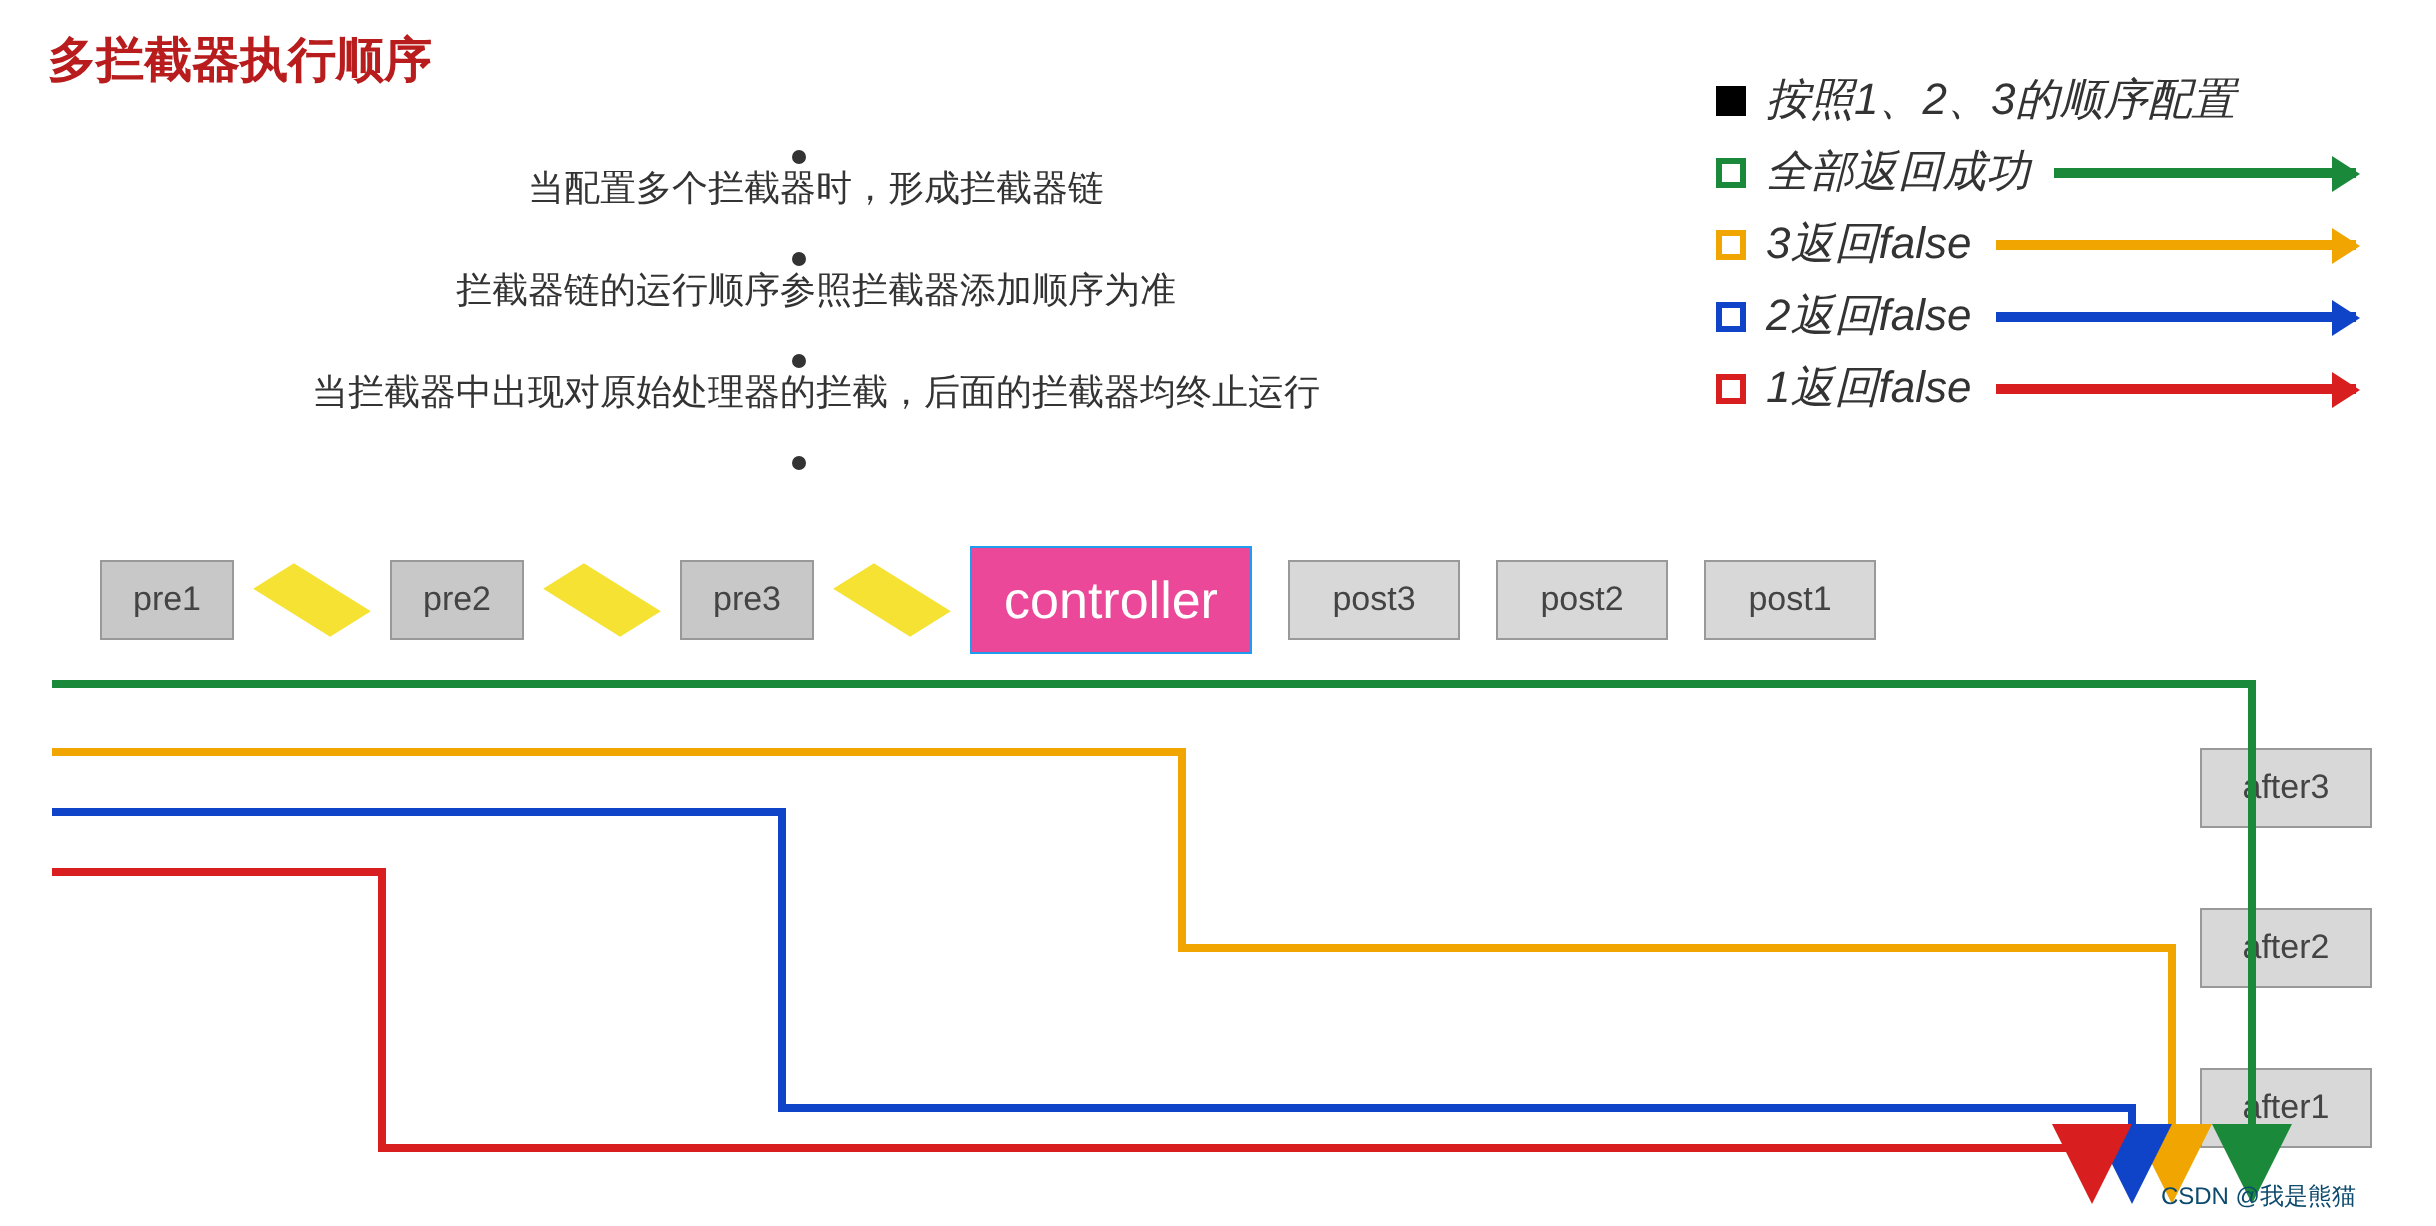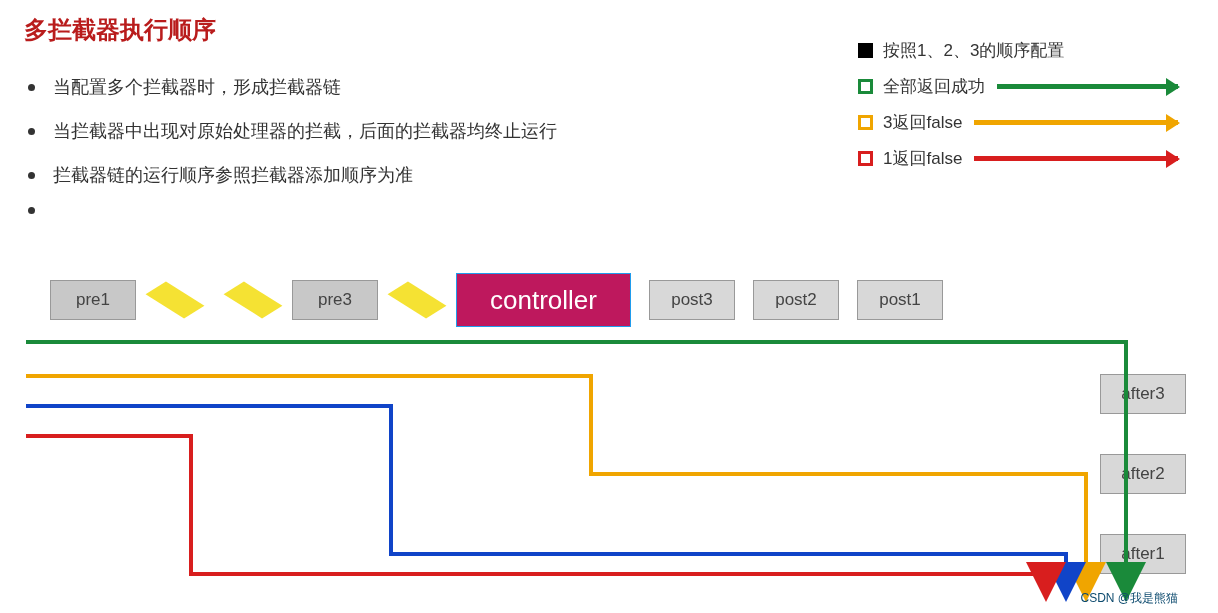--- a/index.html
+++ b/index.html
@@ -26,38 +26,40 @@
     left: 28px;
     top: 75px;
     width: 760px;
   }
   .bullet-row {
     display: flex;
     align-items: center;
     margin-bottom: 20px;
     font-size: 18px;
     color: #333;
+    flex-direction: column;
   }
   .dot {
     width: 7px; height: 7px; border-radius: 50%;
     background: #333; margin-right: 18px;
     flex-shrink: 0;
   }
   .legend {
     position: absolute;
     right: 40px;
     top: 32px;
     width: 320px;
   }
   .legend-row {
     display: flex;
     align-items: center;
     height: 36px;
-    font-size: 17px;
+    font-size: 22px;
     color: #333;
+    font-style: italic;
   }
   .legend-sq {
     width: 15px; height: 15px;
     border: 3px solid;
     margin-right: 10px;
     flex-shrink: 0;
   }
   .legend-sq.filled { background: #000; border-color:#000; }
   .legend-arrow {
     flex: 1;
@@ -89,29 +91,29 @@
   .node {
     background: #c8c8c8;
     border: 1px solid #999;
     color: #444;
     font-size: 17px;
     display: flex;
     align-items: center;
     justify-content: center;
     height: 40px;
   }
-  .node.pre { width: 86px; }
+  .node.pre { width: 67px; }
   .node.post { width: 86px; background:#d8d8d8;text-align:right; }
   .node.after { width: 86px; background:#d8d8d8; }
   .controller {
-    background: #be185d;
+    background: #ec4899;
     color: #fff;
     font-size: 26px;
     height: 54px;
-    width: 175px;
+    width: 141px;
     display: flex; align-items:center; justify-content:center;
     border: 1px solid #1f9ced;
   }
   .diamond {
     width: 34px; height: 18px;
     background: #f5e233;
     transform: scaleX(1.6) rotate(45deg);
     margin: 0 22px;
   }
   .gap { width: 18px; }
@@ -134,58 +136,64 @@
 
 <div class="title">多拦截器执行顺序</div>
 
 <div class="bullets">
   <div class="bullet-row">
     <div class="dot"></div>
     <span>当配置多个拦截器时，形成拦截器链</span>
   </div>
   <div class="bullet-row">
     <div class="dot"></div>
+    <span>拦截器链的运行顺序参照拦截器添加顺序为准</span>
+  </div>
+  <div class="bullet-row">
+    <div class="dot"></div>
     <span>当拦截器中出现对原始处理器的拦截，后面的拦截器均终止运行</span>
-  </div>
-  <div class="bullet-row">
-    <div class="dot"></div>
-    <span>拦截器链的运行顺序参照拦截器添加顺序为准</span>
   </div>
   <div class="bullet-row">
     <div class="dot"></div>
   </div>
 </div>
 
 <div class="legend">
   <div class="legend-row">
     <div class="legend-sq filled" style="border-color:#000"></div>
     <span>按照1、2、3的顺序配置</span>
   </div>
   <div class="legend-row">
     <div class="legend-sq" style="border-color:#1a8a3a"></div>
     <span>全部返回成功</span>
     <div class="legend-arrow" style="background:#1a8a3a;color:#1a8a3a"></div>
   </div>
   <div class="legend-row">
     <div class="legend-sq" style="border-color:#f0a500"></div>
     <span>3返回false</span>
     <div class="legend-arrow" style="background:#f0a500;color:#f0a500"></div>
+  </div>
+  <div class="legend-row">
+    <div class="legend-sq" style="border-color:#1044c8"></div>
+    <span>2返回false</span>
+    <div class="legend-arrow" style="background:#1044c8;color:#1044c8"></div>
   </div>
   <div class="legend-row">
     <div class="legend-sq" style="border-color:#d81e1e"></div>
     <span>1返回false</span>
     <div class="legend-arrow" style="background:#d81e1e;color:#d81e1e"></div>
   </div>
 </div>
 
 <div class="stage">
   <div class="row1">
     <div style="width:24px"></div>
     <div class="node pre">pre1</div>
     <div class="diamond"></div>
+    <div class="node pre">pre2</div>
     <div class="diamond"></div>
     <div class="node pre">pre3</div>
     <div class="diamond"></div>
     <div class="controller">controller</div>
     <div class="gap"></div>
     <div class="node post">post3</div>
     <div class="gap"></div>
     <div class="node post">post2</div>
     <div class="gap"></div>
     <div class="node post">post1</div>

